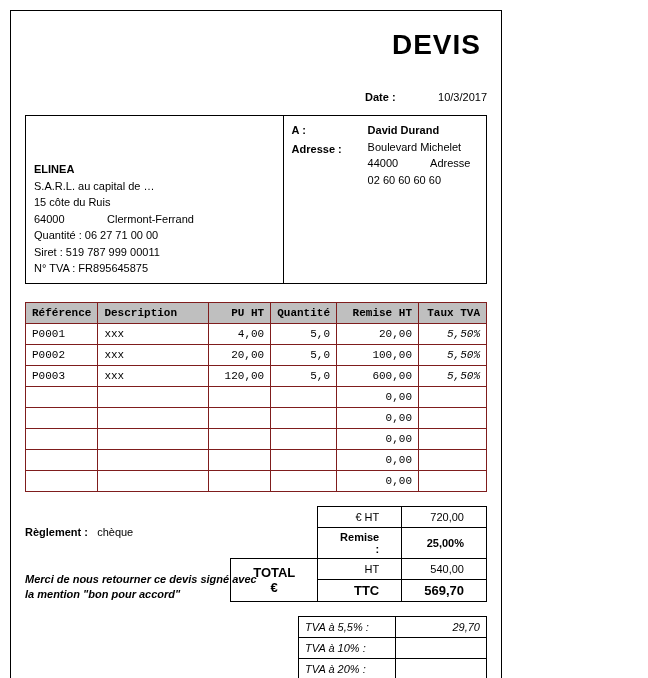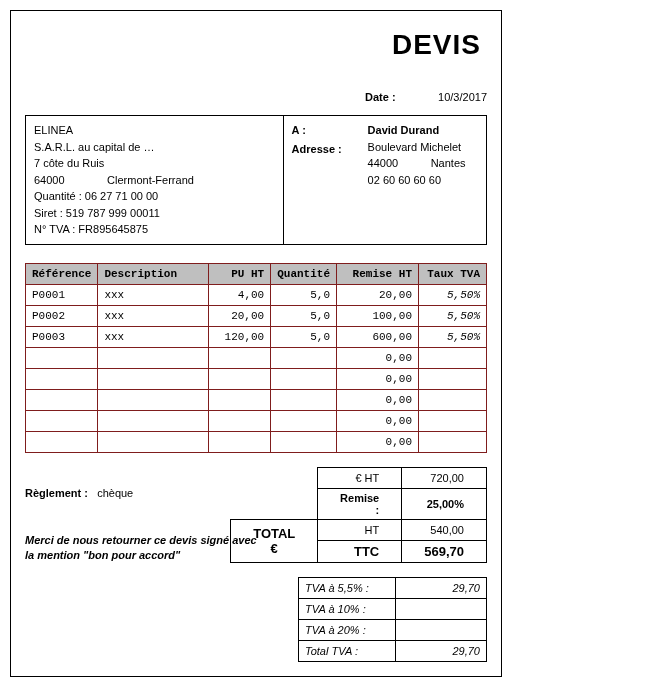--- a/index.html
+++ b/index.html
@@ -44,21 +44,21 @@
   }
   .party-right {
     width: 44%;
     display: flex;
   }
   .party-right .labels {
     width: 76px;
     font-weight: bold;
   }
   .party-right .labels div { margin-bottom: 2px; }
-  .party-left .name { font-weight: normal; }
+  .party-left .name { font-weight: bold; margin-top: 39px; }
   .city-row span.zip { display:inline-block; width:70px; }
   .city-row span.zip2 { display:inline-block; width:60px; }
 
   table.items {
     width: 100%;
     border-collapse: collapse;
     margin-top: 18px;
   }
   table.items th, table.items td {
     border: 1px solid #7f1d1d;
@@ -141,21 +141,21 @@
 
   <div class="date-row">
     <div class="lbl">Date :</div>
     <div>10/3/2017</div>
   </div>
 
   <div class="parties">
     <div class="party-left">
       <div class="name">ELINEA</div>
       <div>S.A.R.L. au capital de …</div>
-      <div>7 côte du Ruis</div>
+      <div>15 côte du Ruis</div>
       <div class="city-row">
         <span class="zip">64000</span>
         <span>Clermont-Ferrand</span>
       </div>
       <div>
         <span>Quantité :</span>
         <span>06 27 71 00 00</span>
       </div>
       <div>
         <span>Siret :</span>
@@ -169,21 +169,21 @@
     <div class="party-right">
       <div class="labels">
         <div>A :</div>
         <div>Adresse :</div>
       </div>
       <div class="values">
         <div style="font-weight:bold">David Durand</div>
         <div>Boulevard Michelet</div>
         <div class="city-row">
           <span class="zip2">44000</span>
-          <span>Nantes</span>
+          <span>Adresse</span>
         </div>
         <div>02 60 60 60 60</div>
       </div>
     </div>
   </div>
 
   <table class="items">
     <colgroup>
       <col class="ref">
         <col class="desc">

